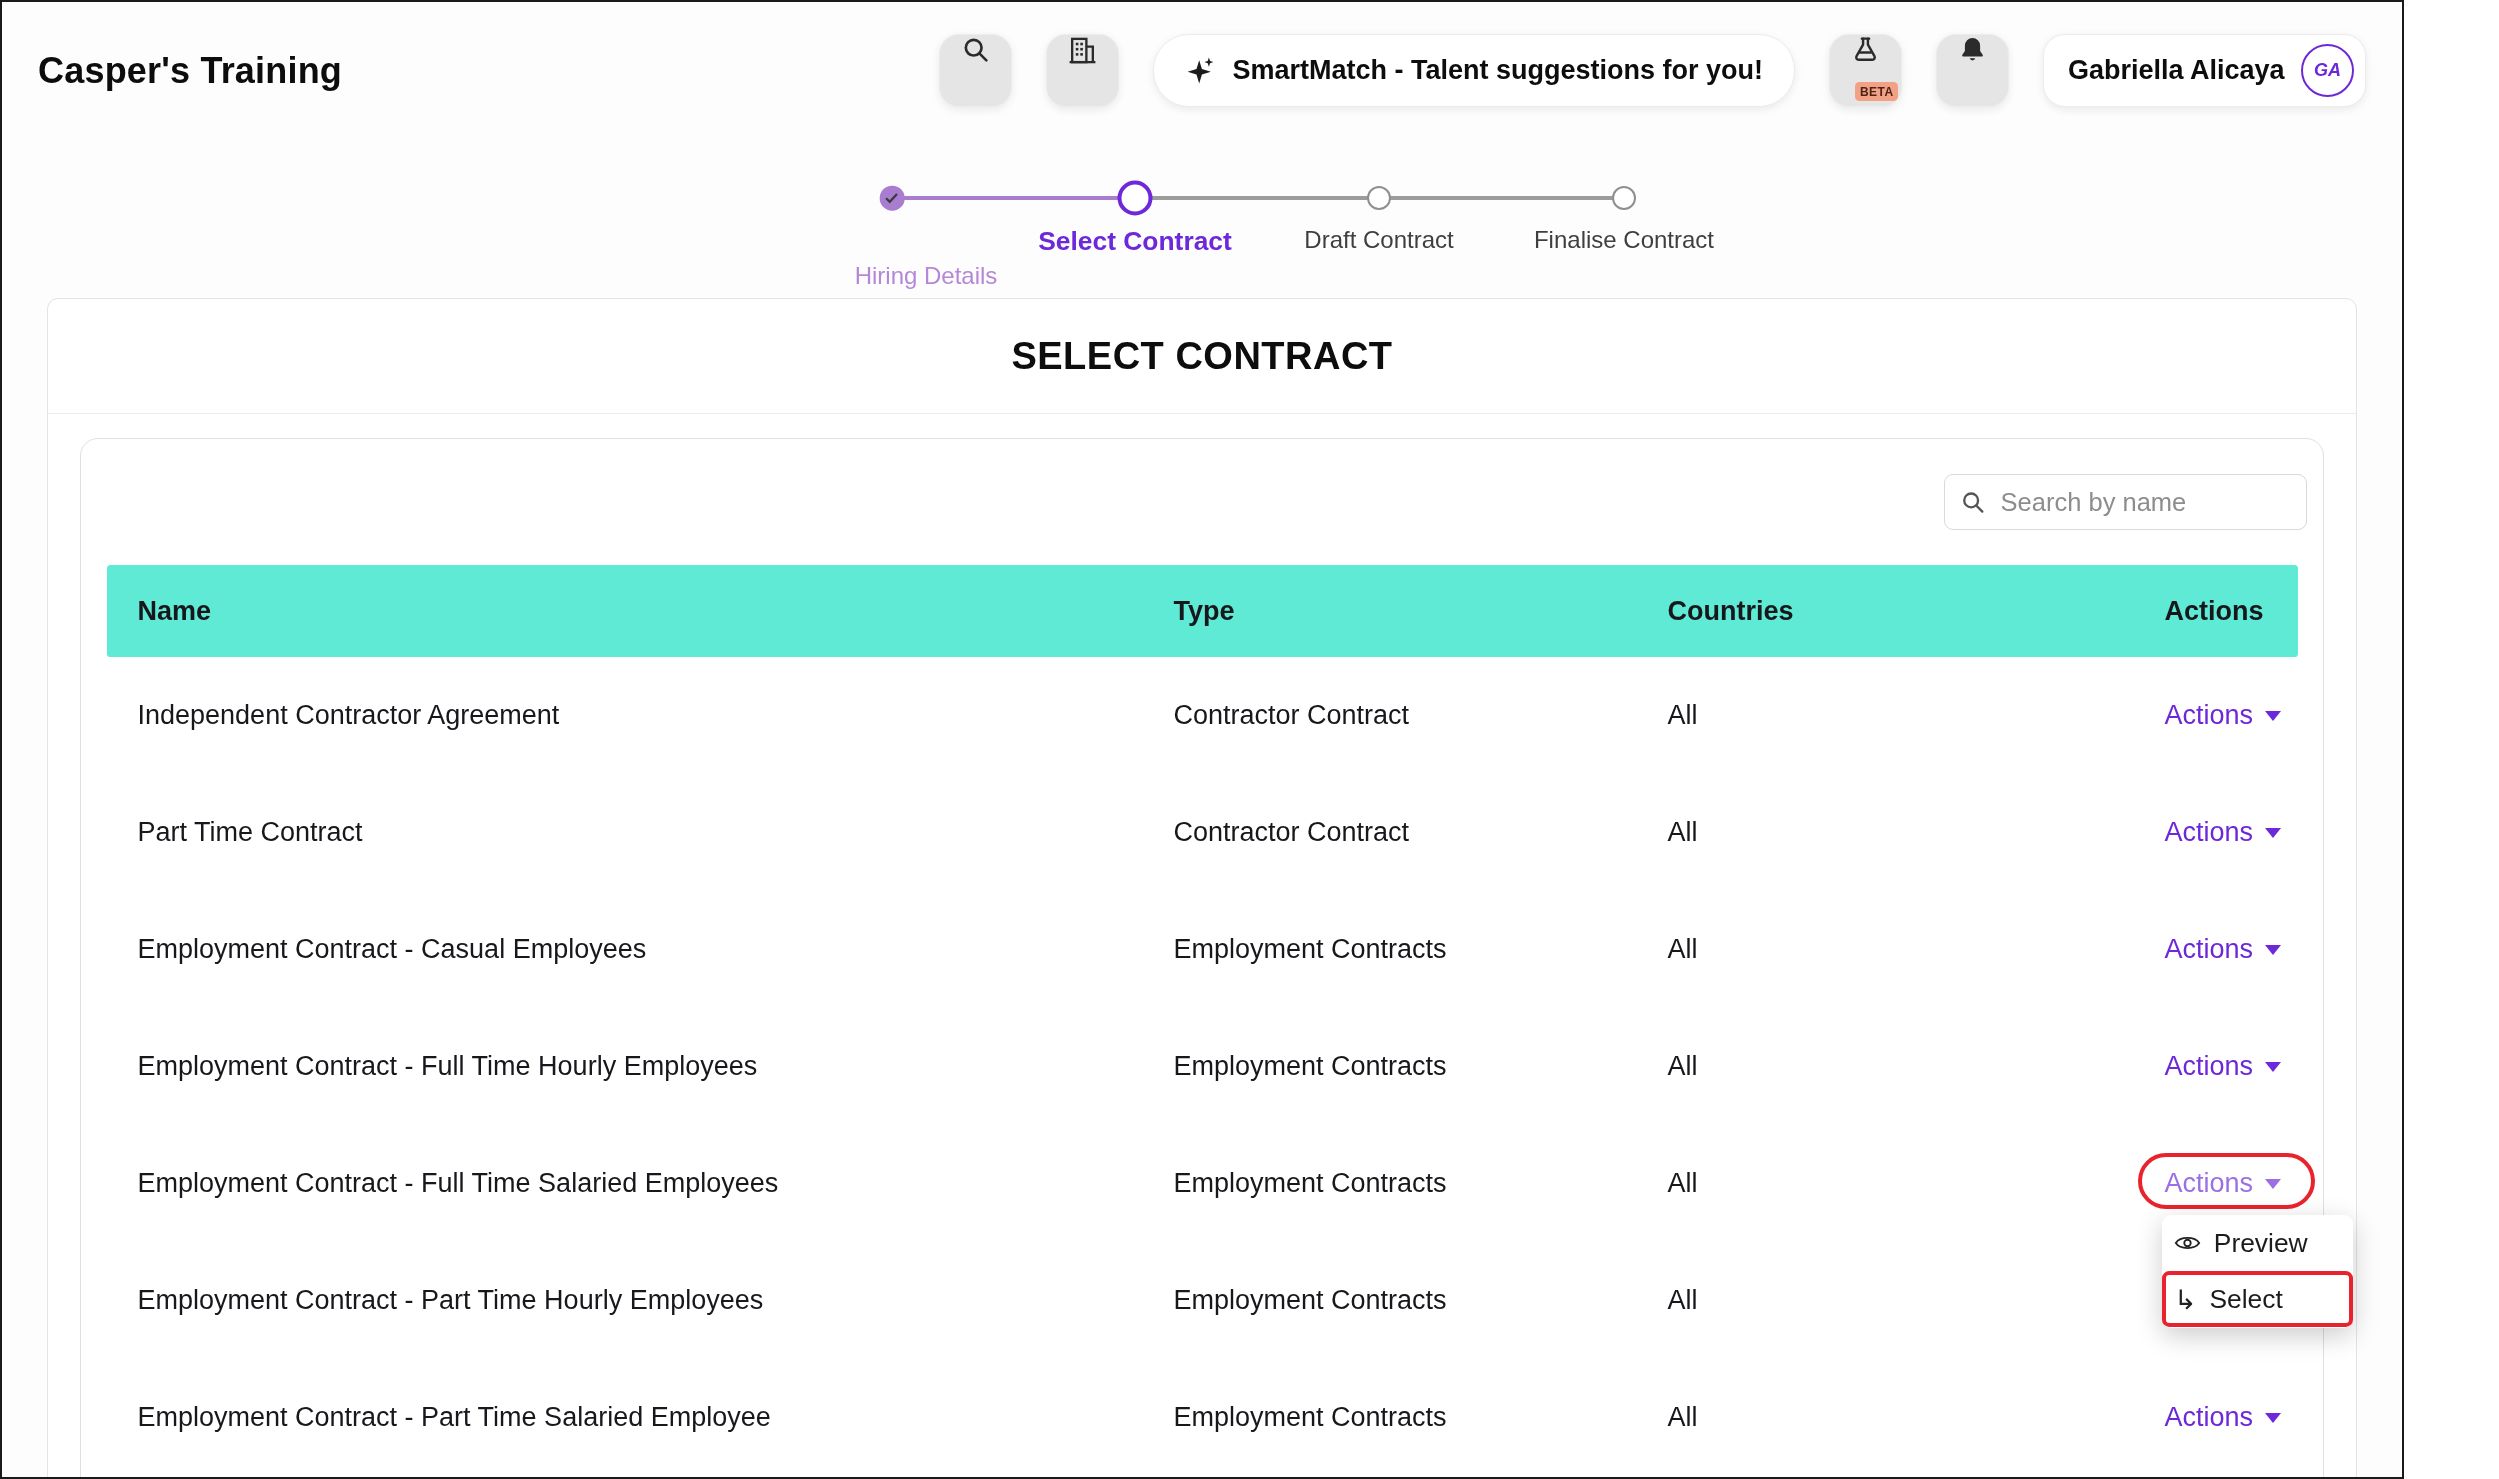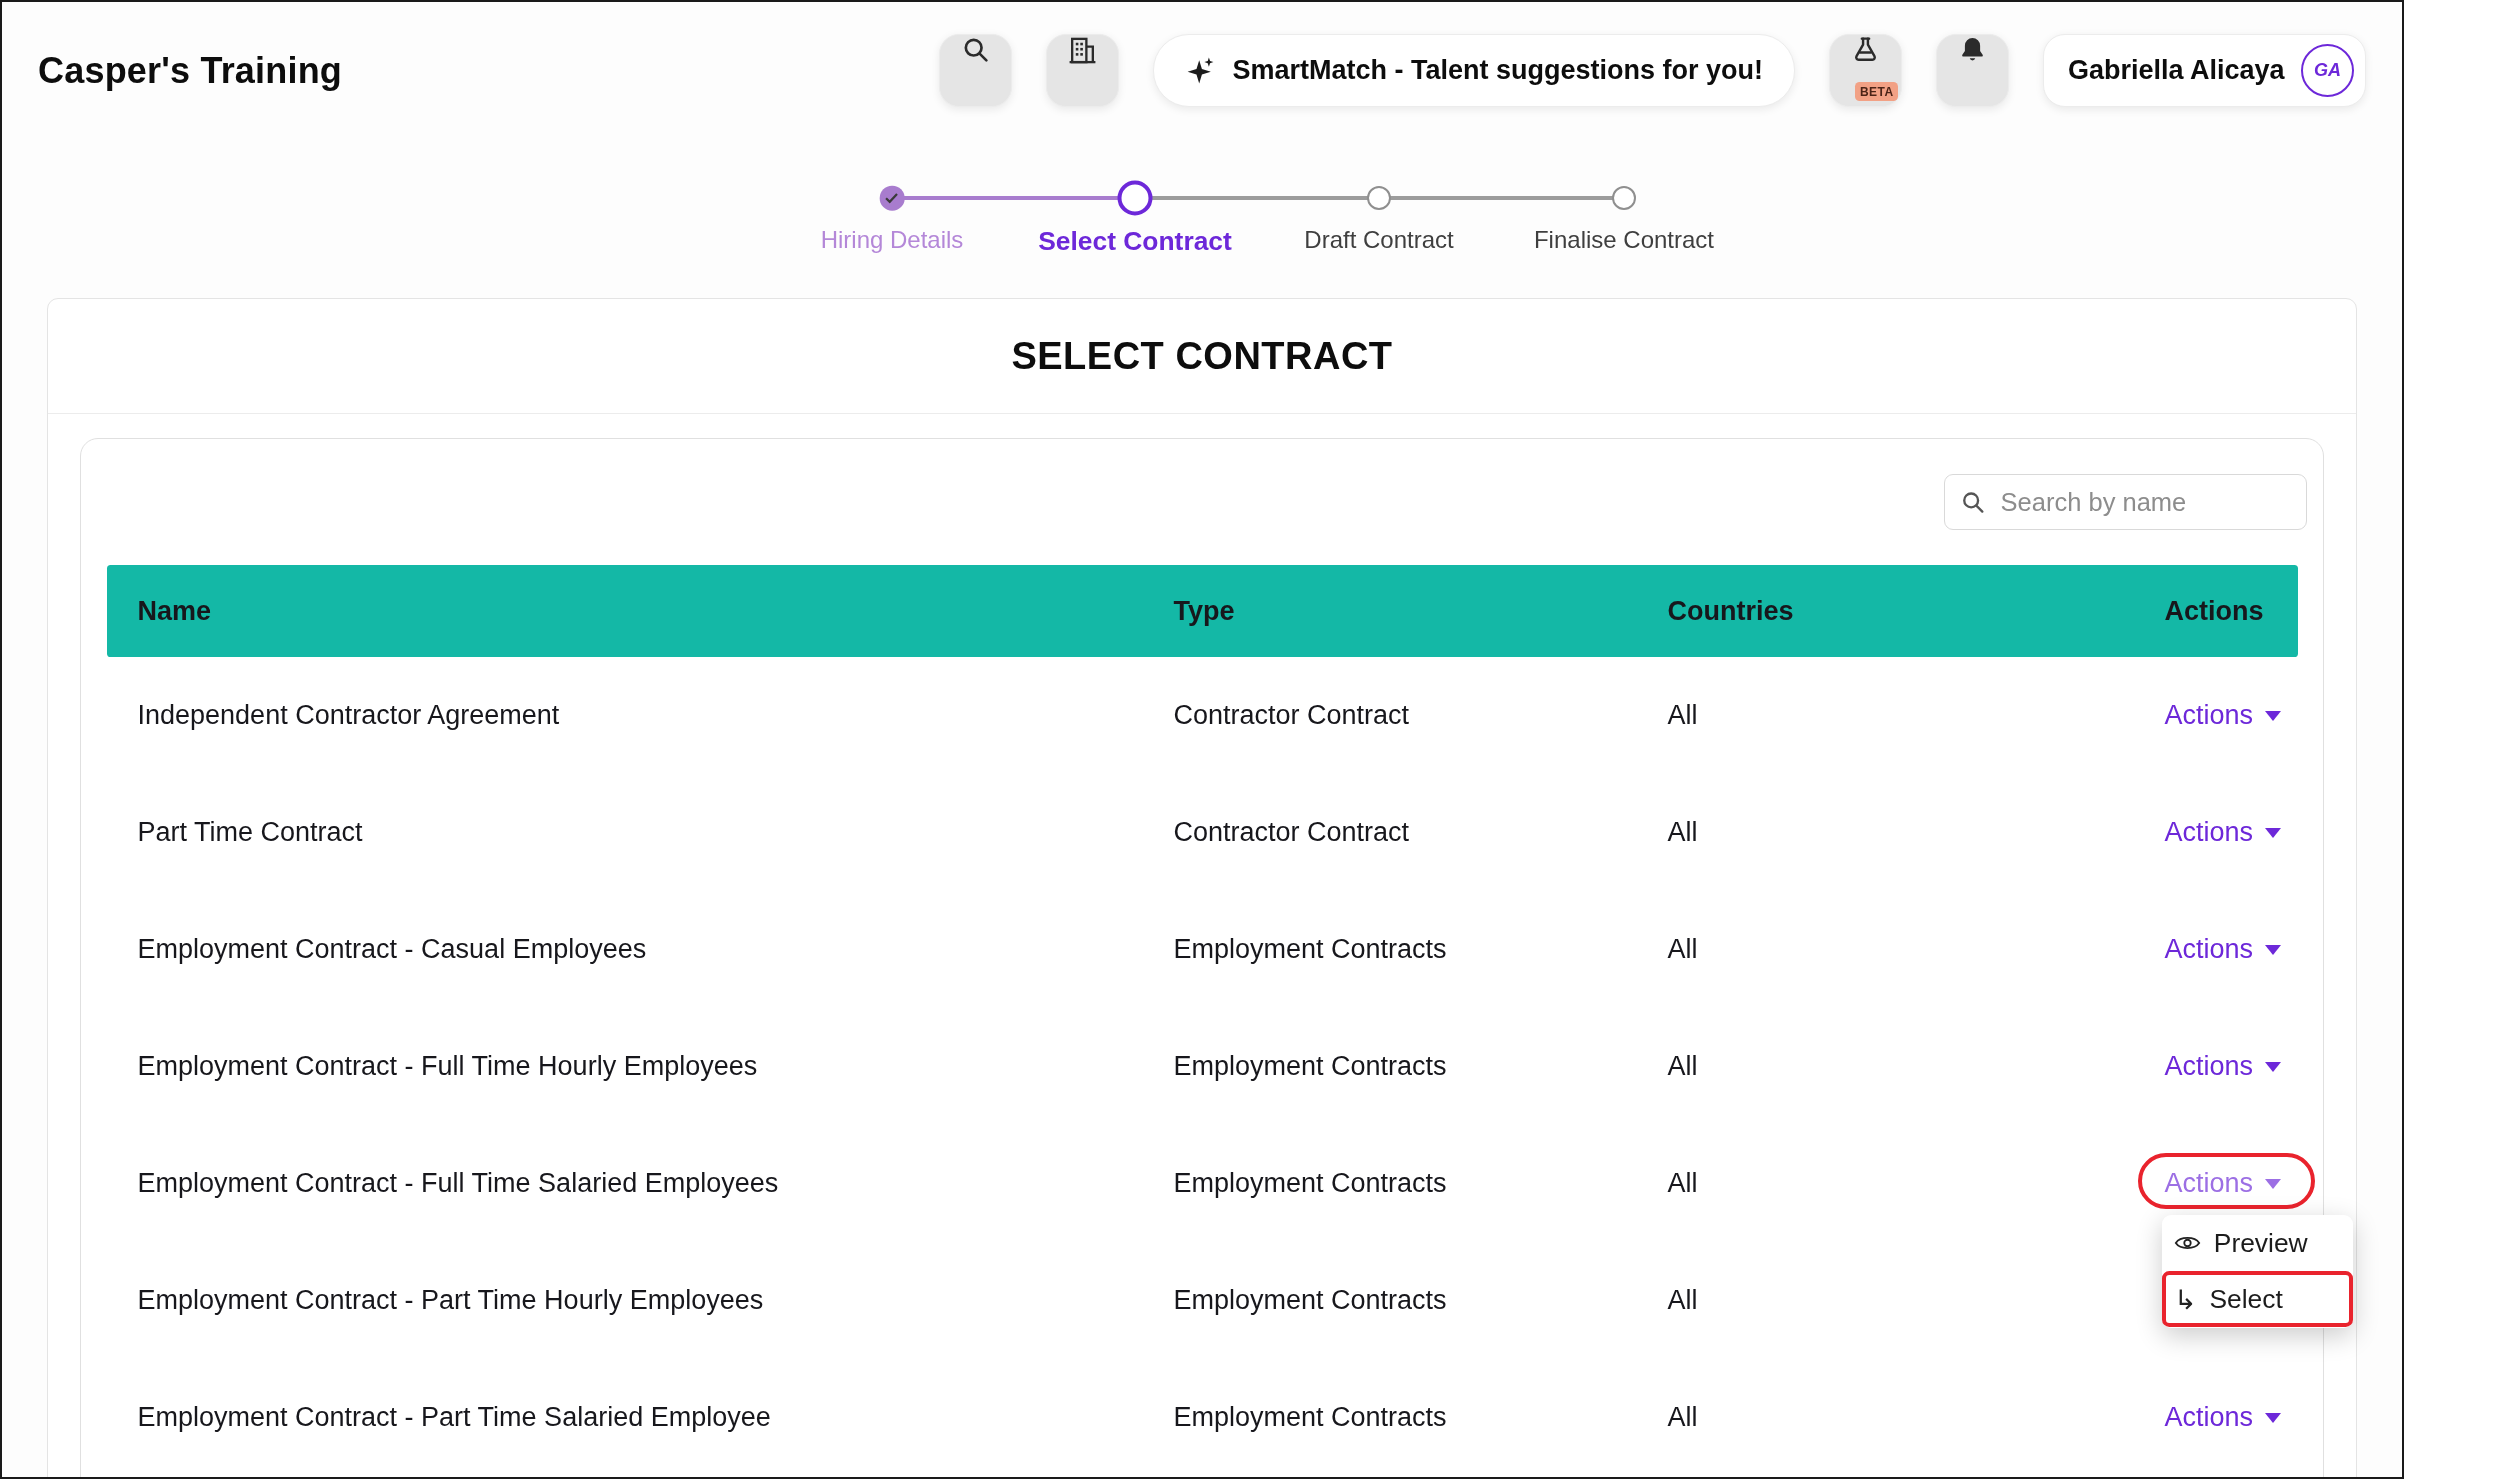--- a/index.html
+++ b/index.html
@@ -130,21 +130,21 @@
   
   .thead, .trow {
     display: grid;
     grid-template-columns: 1036px 494px 497px 1fr;
     align-items: center;
     padding: 0 31px;
   }
   .thead {
     margin: 35px 25.5px 0;
     height: 92px;
-    background: #14b8a6;
+    background: #5eead4;
     border-radius: 3.6px;
     font-weight: 700; font-size: 27px; color: #17171c;
   }
   .trow { height: 117px; margin: 0 25.5px; font-size: 27px; color: #17171c; background: #fff; }
   .actions-link {
     color: #6D28D9; font-weight: 500; font-size: 27px;
     display: inline-flex; align-items: center; gap: 12px;
     cursor: pointer; text-decoration: none;
   }
   .caret {
@@ -265,21 +265,21 @@
     <div class="step-line" style="left:1133px;width:244px;"></div>
     <div class="step-line" style="left:1377px;width:244px;"></div>
 
     <div class="step-dot completed" style="left:890px;">
       <span style="display:flex">
         <svg width="13.7" height="11" viewBox="0 0 15 12" fill="none">
             <path d="M1.5 6 L5.5 10 L13.5 1.5" stroke="#3a3a3a" stroke-width="2.4"></path>
           </svg>
       </span>
     </div>
-    <div class="step-label completed" style="left:890px;">Hiring Details</div>
+    <div class="step-label completed" style="left:924px;margin-top:36px;">Hiring Details</div>
 
     <div class="step-dot active" style="left:1133px;"></div>
     <div class="step-label active" style="left:1133px;">Select Contract</div>
 
     <div class="step-dot upcoming" style="left:1377px;"></div>
     <div class="step-label" style="left:1377px;">Draft Contract</div>
 
     <div class="step-dot upcoming" style="left:1622px;"></div>
     <div class="step-label" style="left:1622px;">Finalise Contract</div>
   </nav>

